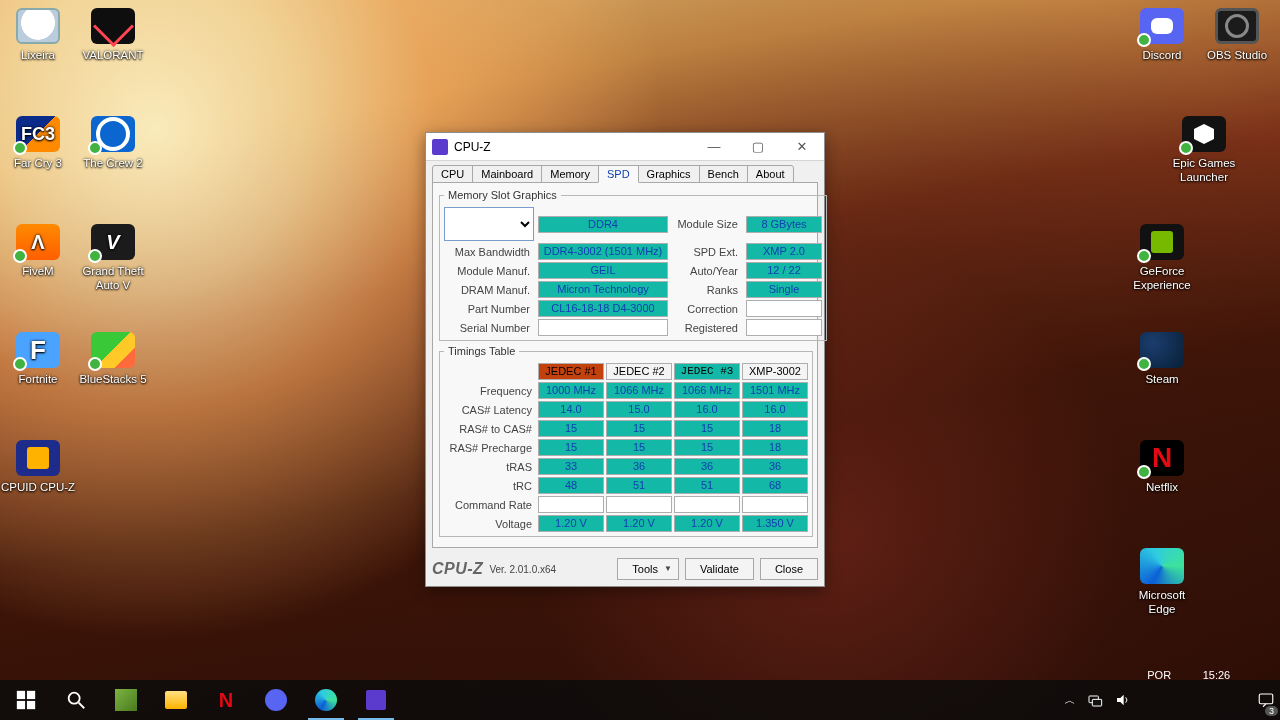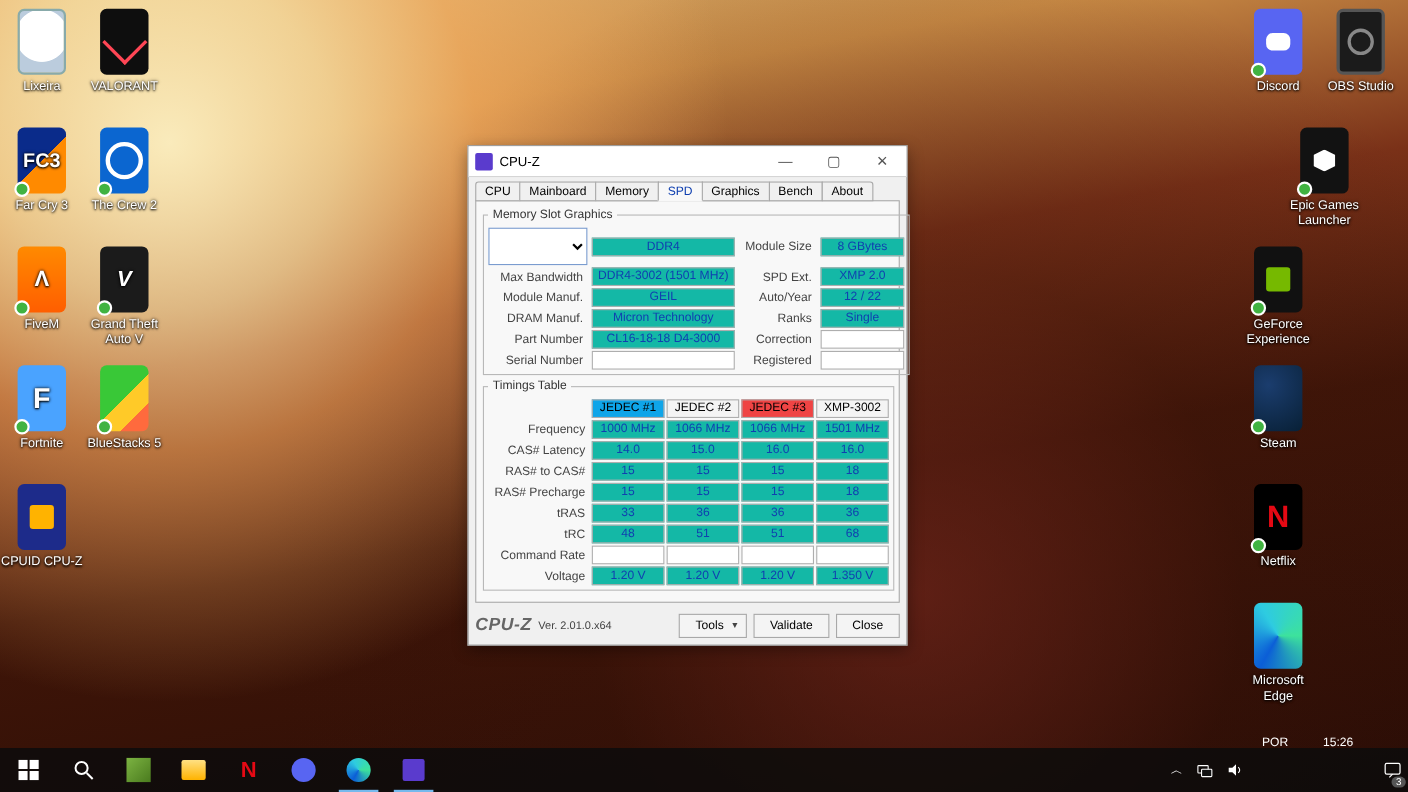--- a/index.html
+++ b/index.html
@@ -15,21 +15,21 @@
       linear-gradient(170deg,#d4b073 0%, #c88a45 18%, #7a3118 38%, #3f1508 60%, #280c05 100%);
   }
 
   
   .desktop-icon {
     position: absolute; width: 76px; text-align: center;
     color: #fff; font-size: 11.5px; text-shadow: 0 1px 2px #000, 0 0 3px #000;
     cursor: pointer; user-select: none;
   }
   .desktop-icon .glyph {
-    width: 44px; height: 60px; margin: 0 auto 4px; border-radius: 6px;
+    width: 44px; height: 36px; margin: 0 auto 4px; border-radius: 6px;
     display: flex; align-items: center; justify-content: center; position: relative;
   }
   .desktop-icon .label { line-height: 14px; }
   .dot { position: absolute; bottom: -3px; left: -3px; width: 14px; height: 14px; border-radius: 50%; background: #41b341; border: 2px solid #fff; }
 
   
   .g-bin     { background: radial-gradient(circle at 50% 40%, #fff 0 60%, #bcd 62%); border:2px solid #8aa; }
   .g-val     { background:#0e0e0e; }
   .g-val::after{content:"";width:26px;height:26px;border:3px solid #ff4655;border-top:none;border-right:none;transform:rotate(-45deg);}
   .g-fc3     { background:linear-gradient(135deg,#0a2b8a 0 50%,#ff8a00 50%); color:#fff; font-weight:700; font-size:18px;}
@@ -247,23 +247,23 @@
         <div class="fld empty"></div>
         <div class="lbl">Registered</div>
         <div class="fld empty"></div>
       </div>
     </fieldset>
 
     <fieldset>
       <legend>Timings Table</legend>
       <div class="timgrid" id="timgrid">
           <div class="lbl"></div>
-          <div class="fld" style="color: rgb(0, 0, 0); background: #0ea5e9;">JEDEC #1</div>
+          <div class="fld" style="color: rgb(0, 0, 0); background: #c2410c;">JEDEC #1</div>
           <div class="fld" style="color: rgb(0, 0, 0); background: rgb(244, 244, 244);">JEDEC #2</div>
-          <div class="fld" style="color: rgb(0, 0, 0); background: #ef4444;">JEDEC #3</div>
+          <div class="fld" style="color: rgb(0, 0, 0); background: #14b8a6; font-family: Liberation Mono, monospace;">JEDEC #3</div>
           <div class="fld" style="color: rgb(0, 0, 0); background: rgb(244, 244, 244);">XMP-3002</div>
           <div class="lbl">Frequency</div>
           <div class="fld">1000 MHz</div>
           <div class="fld">1066 MHz</div>
           <div class="fld">1066 MHz</div>
           <div class="fld">1501 MHz</div>
           <div class="lbl">CAS# Latency</div>
           <div class="fld">14.0</div>
           <div class="fld">15.0</div>
           <div class="fld">16.0</div>

